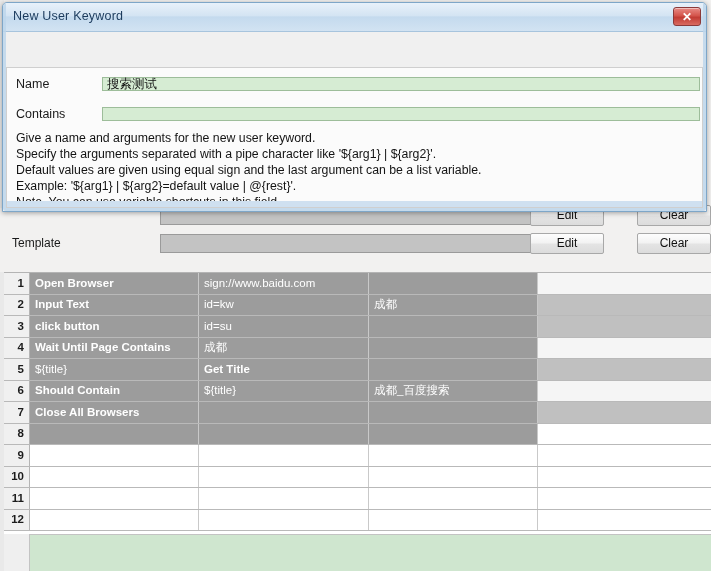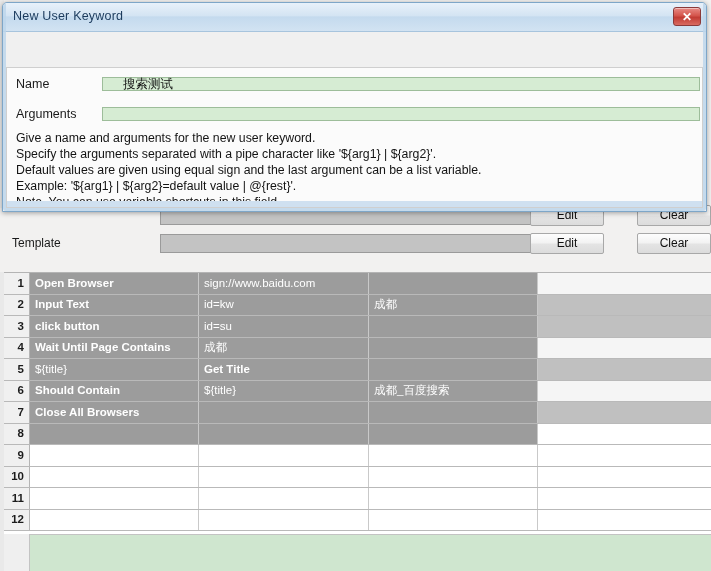--- a/index.html
+++ b/index.html
@@ -248,21 +248,21 @@
   .field-input {
     position: absolute;
     left: 95px;
     width: 598px;
     height: 14px;
     box-sizing: border-box;
     background: #d6ecd3;
     border: 1px solid #9dbd9a;
     display: flex;
     align-items: center;
-    padding: 0 20px;
+    padding: 0 4px;
     font-size: 12.5px;
     color: #111;
     font-family: "Liberation Sans", sans-serif;
   }
 
   #dialog-help-text {
     position: absolute;
     left: 9px;
     top: 62px;
     right: 9px;
@@ -441,21 +441,21 @@
   </div>
 
   <div id="dialog-body">
 
     <div class="field-row name-row">
       <span class="field-label">Name</span>
       <div class="field-input" placeholder="">搜索测试</div>
     </div>
 
     <div class="field-row args-row">
-      <span class="field-label">Arguments</span>
+      <span class="field-label">Contains</span>
       <div class="field-input" placeholder=""></div>
     </div>
 
     <div id="dialog-help-text">Give a name and arguments for the new user keyword.
 Specify the arguments separated with a pipe character like '${arg1} | ${arg2}'.
 Default values are given using equal sign and the last argument can be a list variable.
 Example: '${arg1} | ${arg2}=default value | @{rest}'.
 Note. You can use variable shortcuts in this field.</div>
 
     <div id="dialog-separator"></div>

